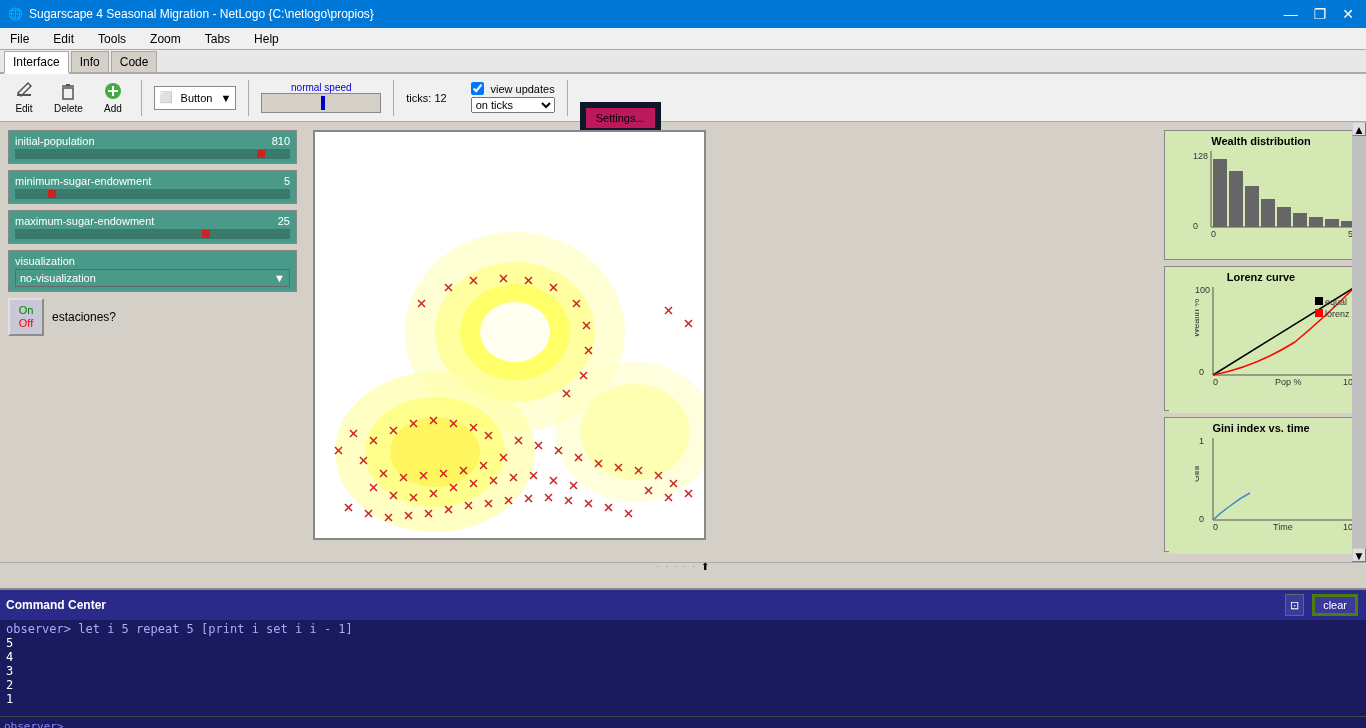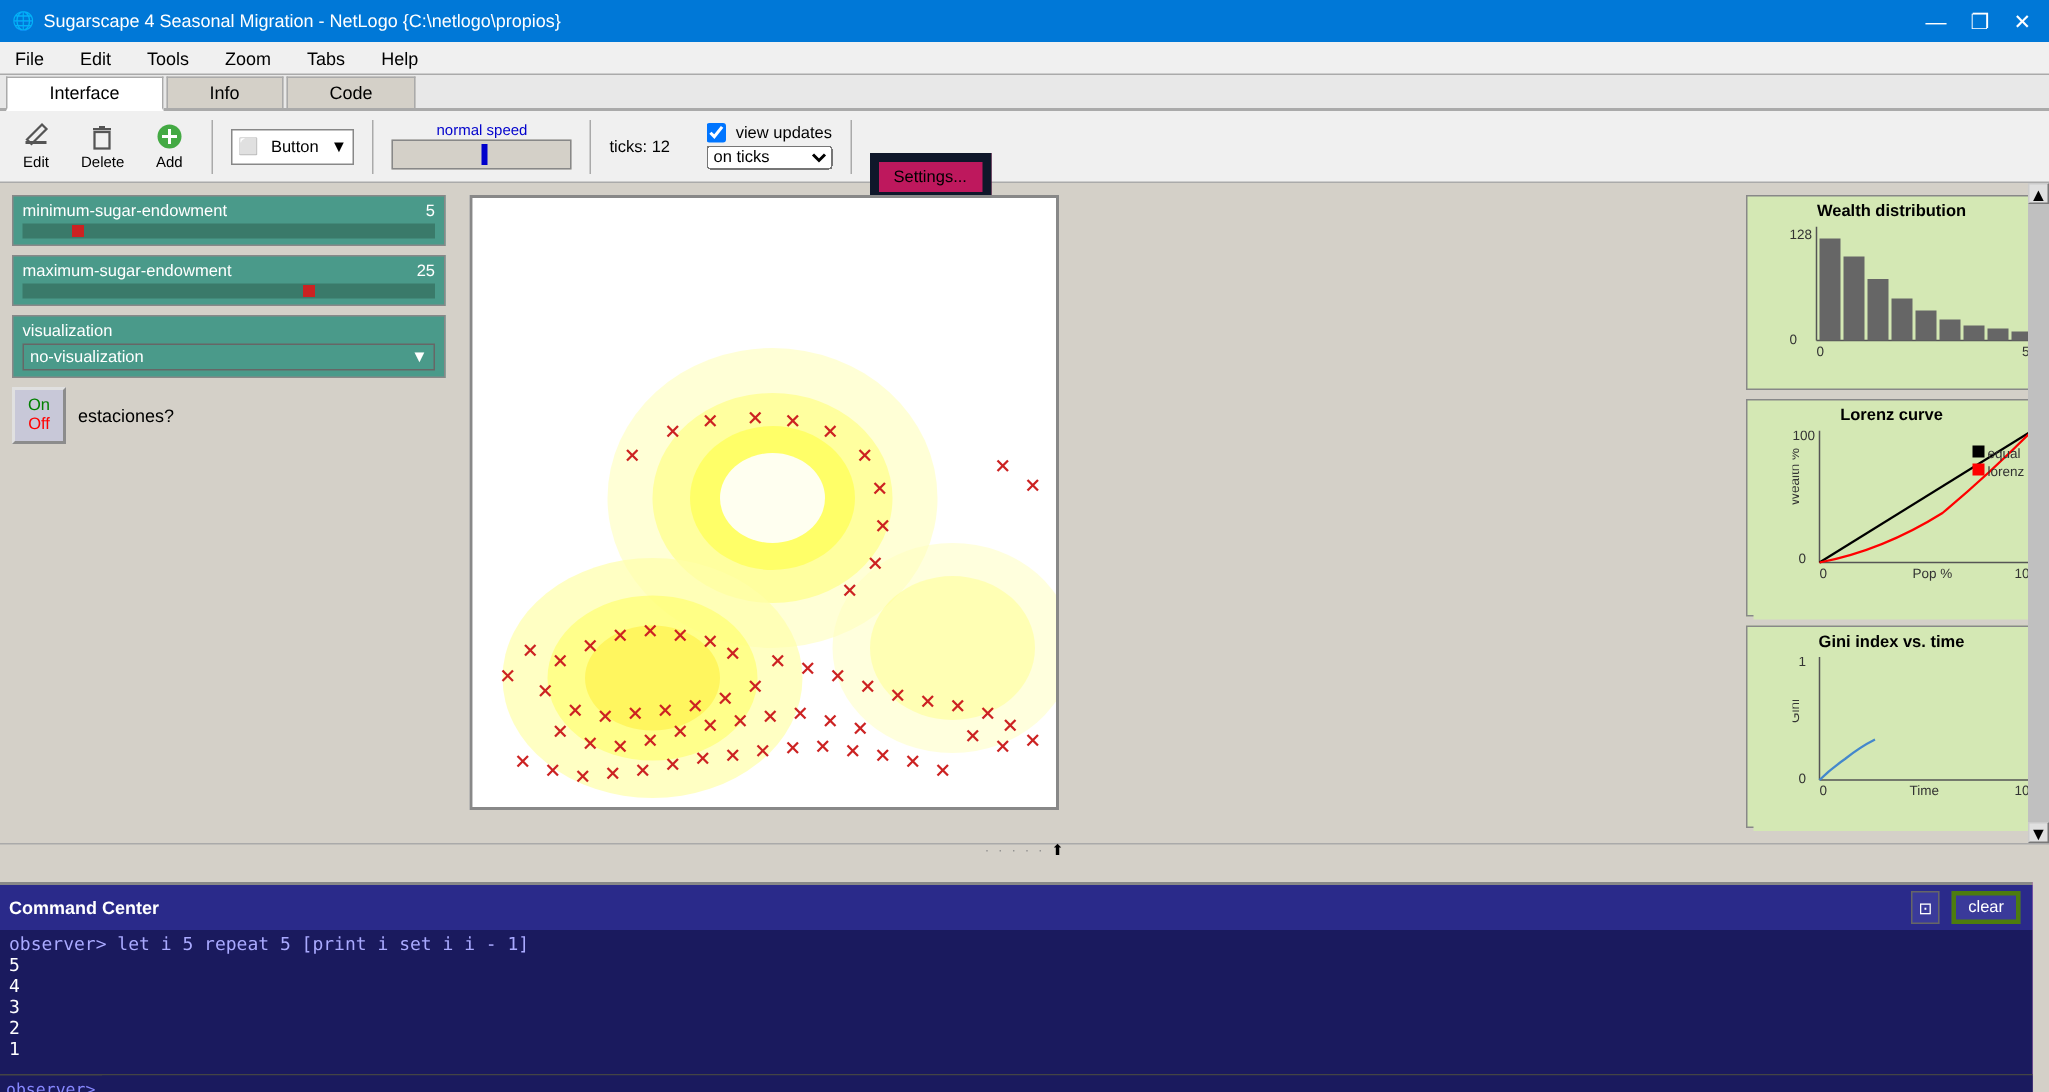--- a/index.html
+++ b/index.html
@@ -35,21 +35,21 @@
     
     #tabbar {
       background: #e8e8e8;
       height: 24px;
       display: flex;
       align-items: flex-end;
       border-bottom: 2px solid #aaa;
       padding: 0 4px;
     }
     .tab {
-      padding: 3px 28px;
+      padding: 3px 8px;
       border: 1px solid #aaa;
       border-bottom: none;
       background: #d4d0c8;
       cursor: pointer;
       font-size: 12px;
       margin-right: 2px;
     }
     .tab.active {
       background: white;
       border-bottom: 2px solid white;
@@ -251,21 +251,21 @@
       position: relative;
     }
     .scroll-btn { height: 14px; background: #e0e0e0; border: 1px outset #ccc; text-align: center; cursor: pointer; }
     .scroll-track { flex: 1; background: #c0c0c0; }
 
     
     #command-center {
       position: absolute;
       bottom: 0;
       left: 0;
-      right: 11px;
+      right: 0;
       height: 140px;
       background: #a21caf;
       border-top: 2px solid #888;
     }
     #command-center-title {
       background: #2a2a8a;
       color: white;
       font-size: 12px;
       font-weight: bold;
       padding: 2px 6px;
@@ -455,20 +455,29 @@
   </div>
   <div class="toolbar-separator"></div>
 
   <button class="settings-btn">Settings...</button>
 </div>
 
 <div id="content-area">
 
   <div id="left-panel">
 
+    <div class="slider-widget">
+      <div class="slider-label">
+        <span>initial-population</span>
+        <span>810</span>
+      </div>
+      <div class="slider-track">
+        <div class="slider-thumb" style="left:88%"></div>
+      </div>
+    </div>
 
     <div class="slider-widget">
       <div class="slider-label">
         <span>minimum-sugar-endowment</span>
         <span>5</span>
       </div>
       <div class="slider-track">
         <div class="slider-thumb" style="left:12%"></div>
       </div>
     </div>

